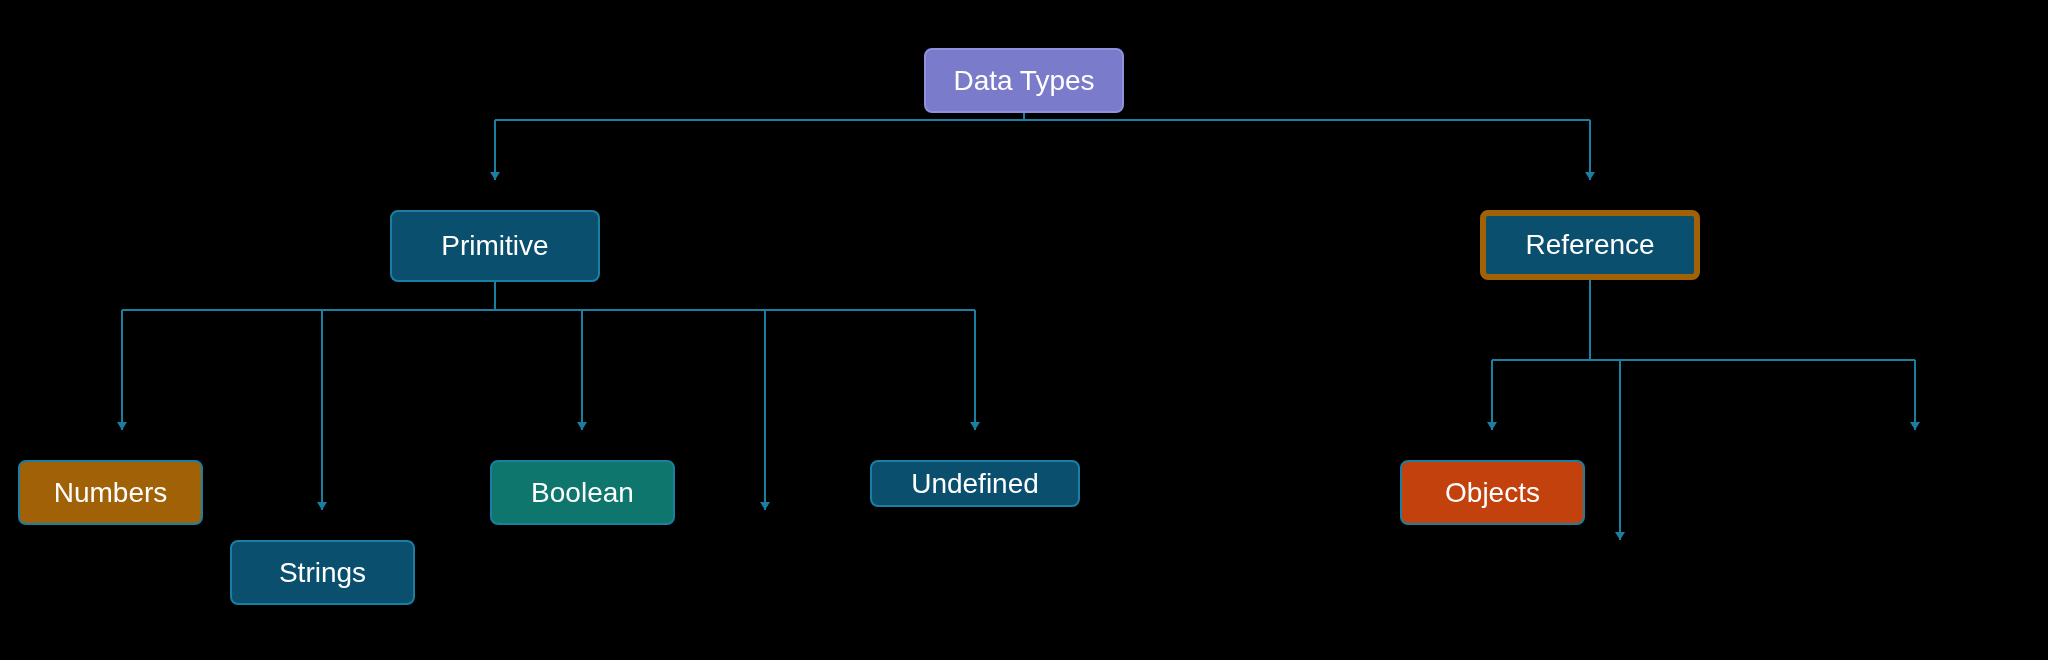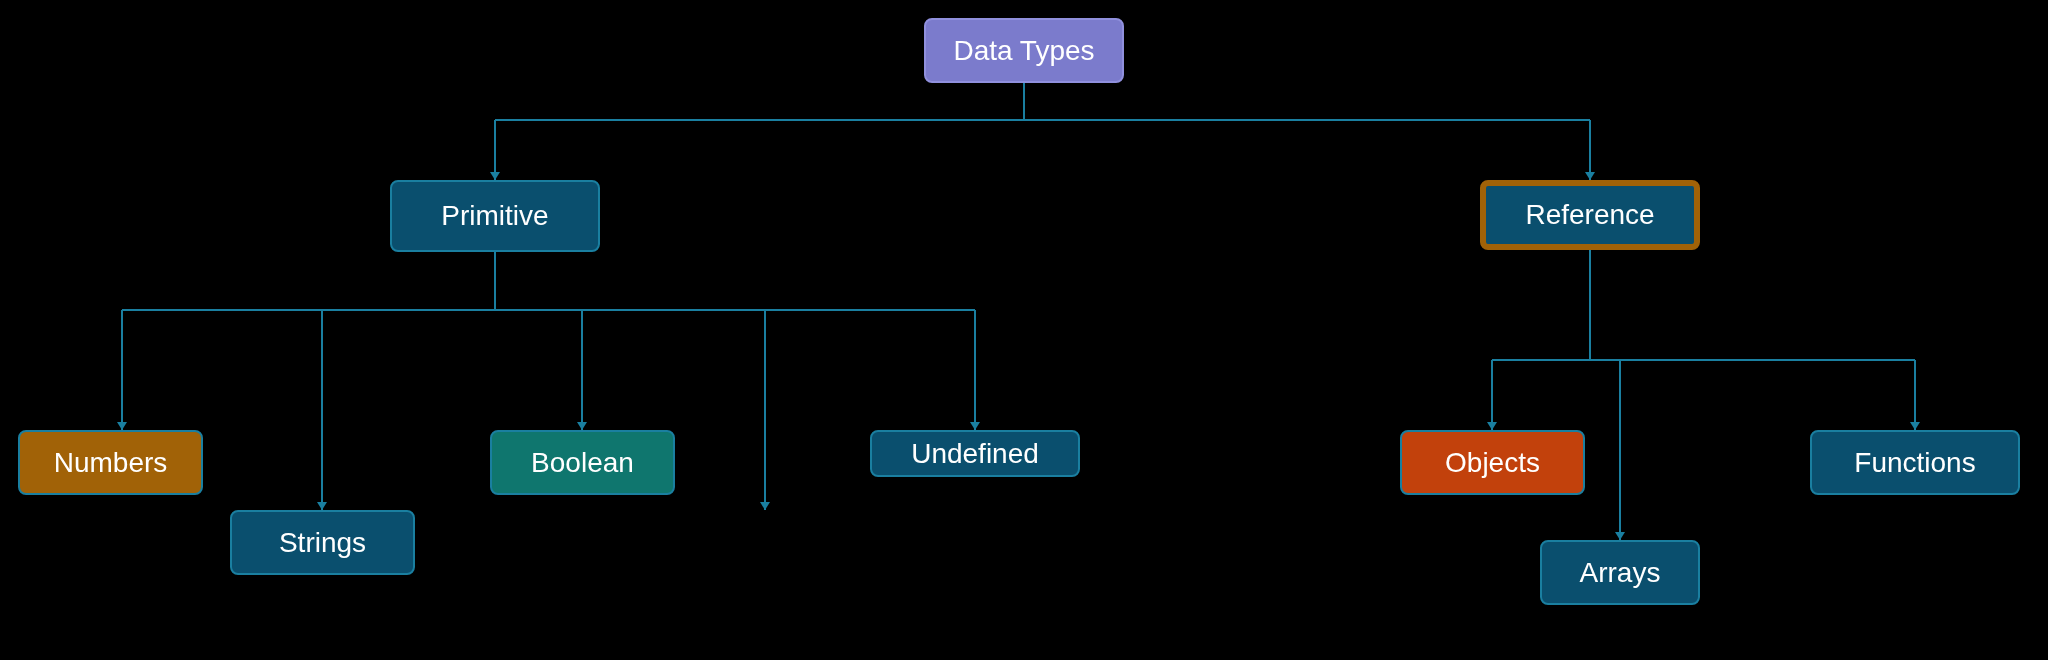--- a/index.html
+++ b/index.html
@@ -33,20 +33,21 @@
       border-radius: 8px;
       display: flex;
       align-items: center;
       justify-content: center;
       font-size: 28px;
       font-weight: 500;
       color: #fff;
       padding: 10px 20px;
       text-align: center;
       white-space: nowrap;
+      margin-top: 30px;
     }
 
     .node-root {
       background: #7b7bcc;
       border: 2px solid #9090dd;
       top: 18px;
       left: 50%;
       transform: translateX(-50%);
       width: 200px;
       height: 65px;
@@ -216,21 +217,15 @@
 
 
   <div class="node node-undefined">
     <span>Undefined</span>
   </div>
 
   <div class="node node-objects">
     <span>Objects</span>
   </div>
 
-  <div class="node node-arrays">
-    <span>Arrays</span>
-  </div>
-
-  <div class="node node-functions">
-    <span>Functions</span>
-  </div>
+
 
 </div>
 
 </body></html>

